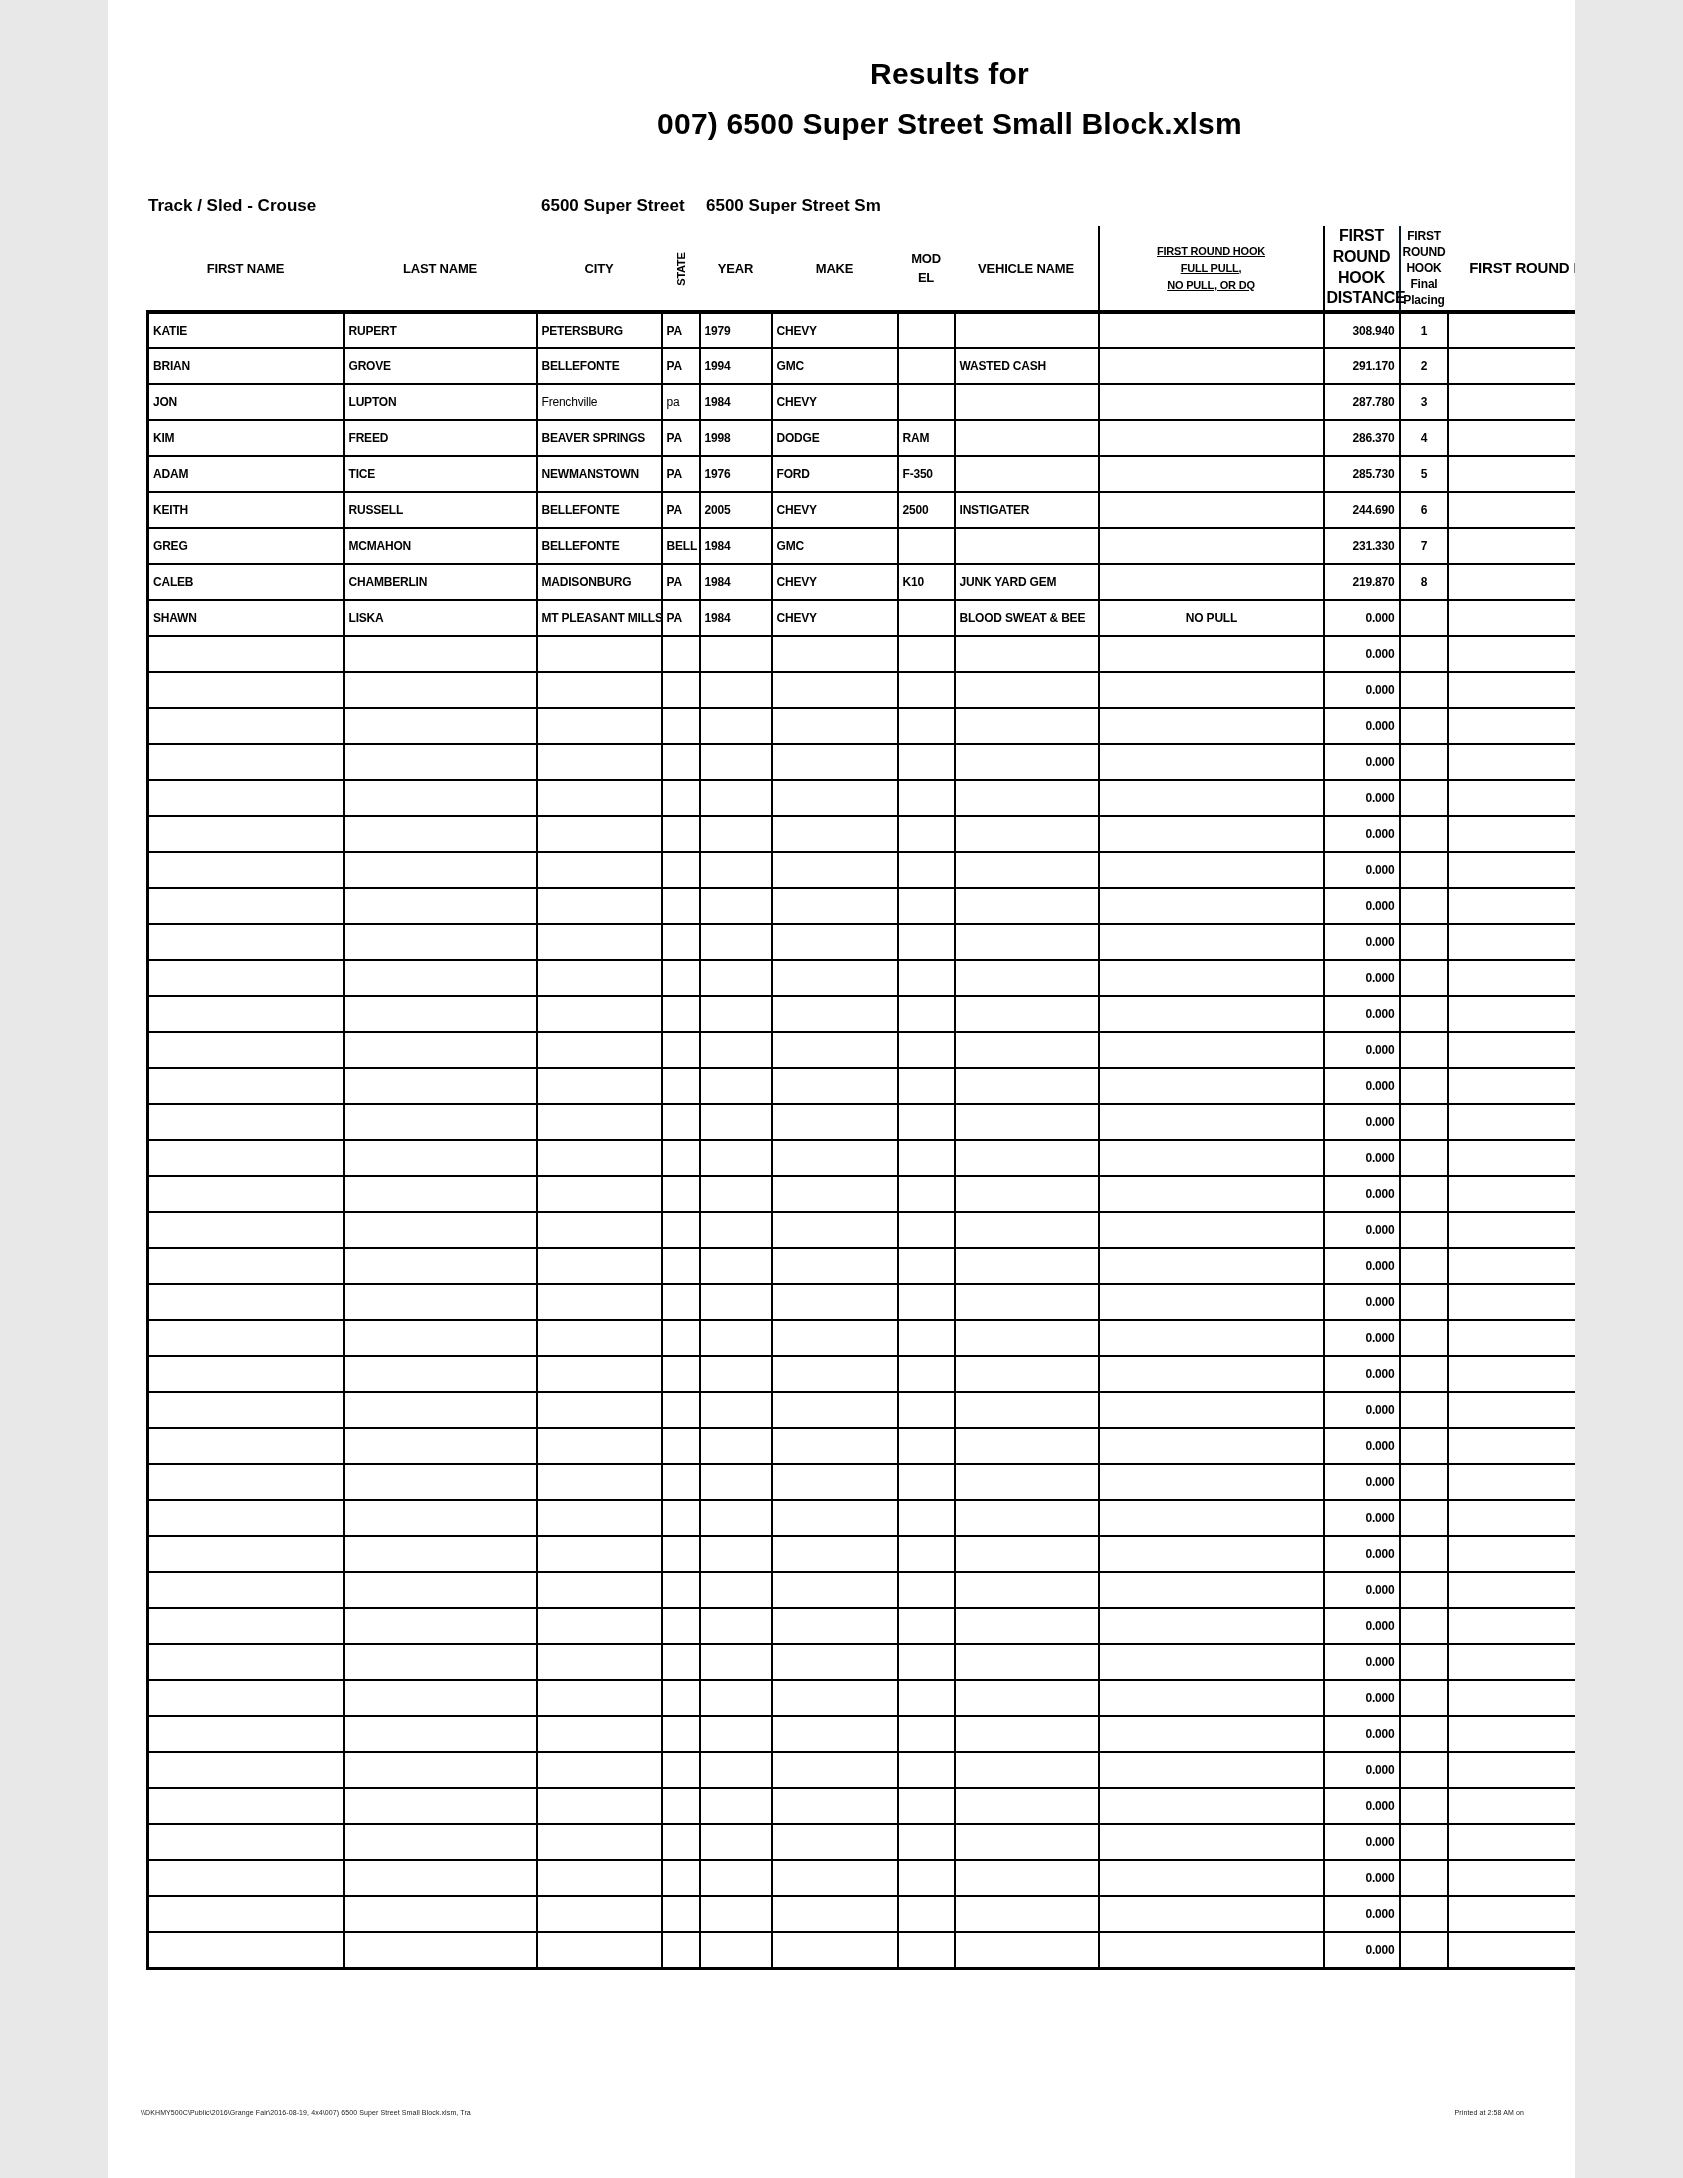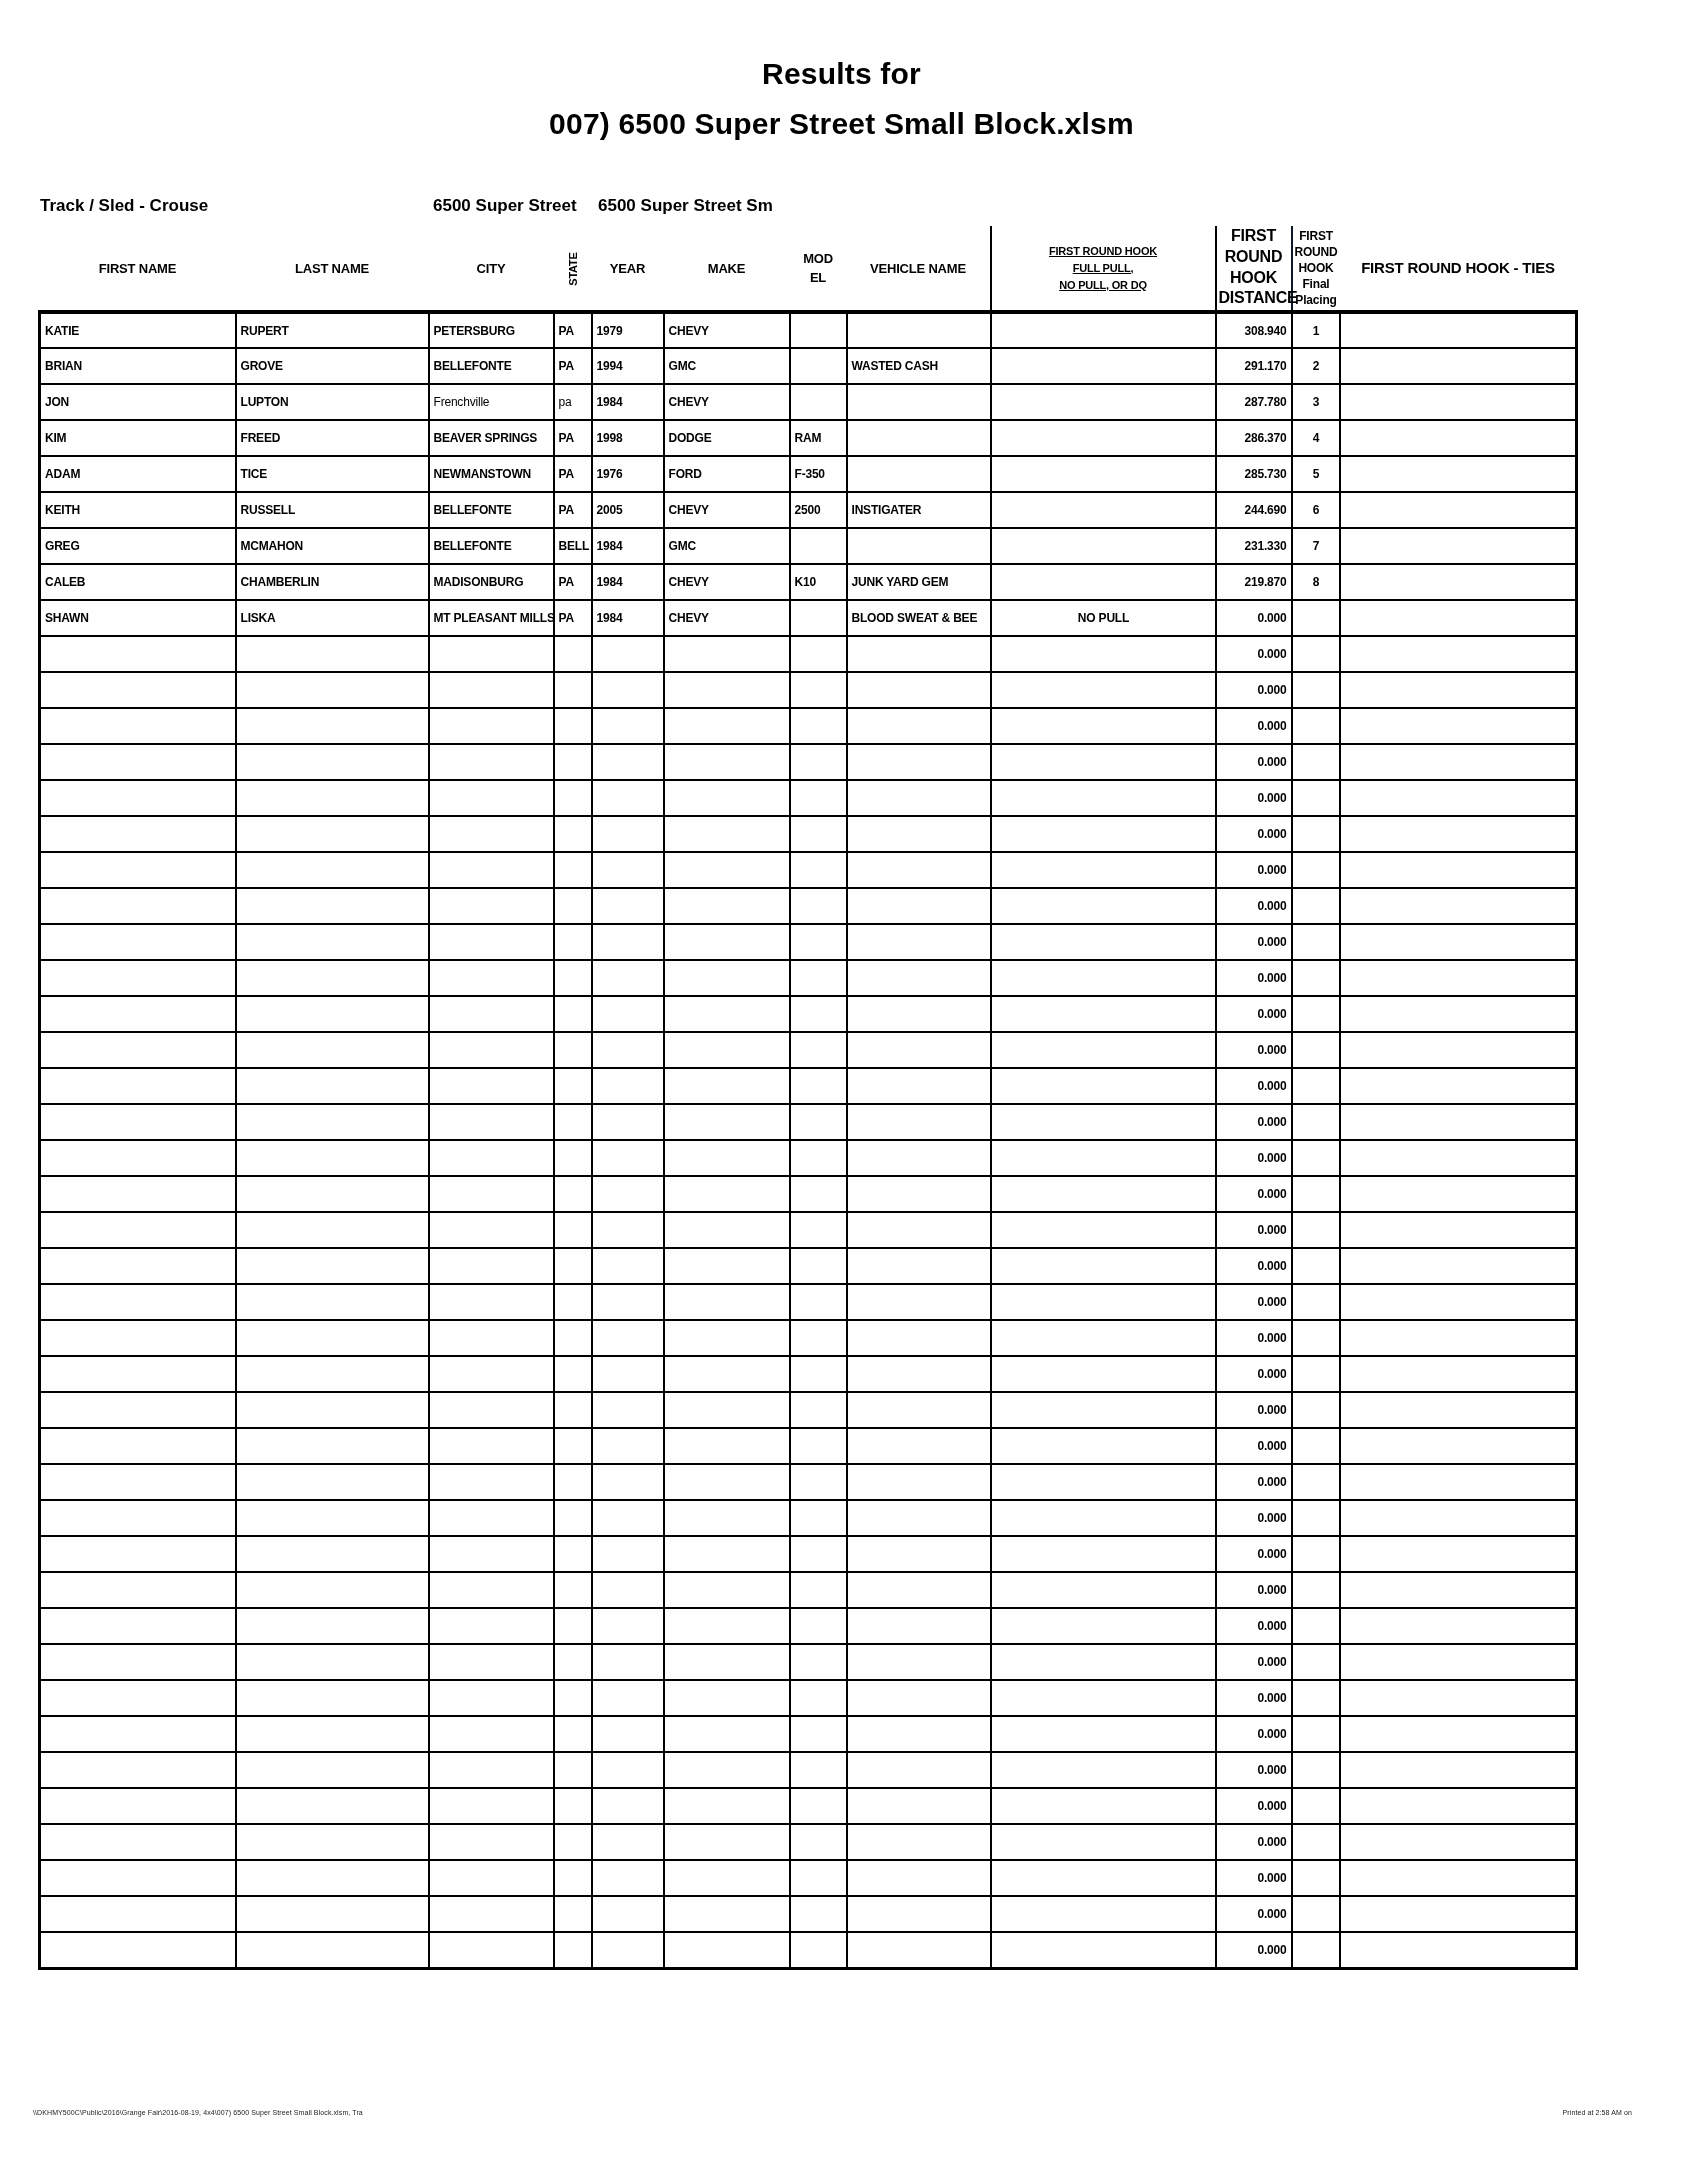--- a/index.html
+++ b/index.html
@@ -1,20 +1,20 @@
 <!DOCTYPE html>
 <html><head>
 <meta charset="utf-8">
 <style>
   * { margin: 0; padding: 0; box-sizing: border-box; }
   html, body { background: #e8e8e8; }
   body { font-family: "Liberation Sans", sans-serif; }
   #page {
     position: relative;
-    width: 1683px; height: 2178px;
+    width: 1467px; height: 2178px;
     background: #ffffff;
     margin: 0 auto;
     overflow: hidden;
   }
   
   .title-line {
     position: absolute; left: 0; width: 1683px;
     text-align: center; font-weight: bold; color: #000;
     font-size: 30px; letter-spacing: 0.2px;
   }

